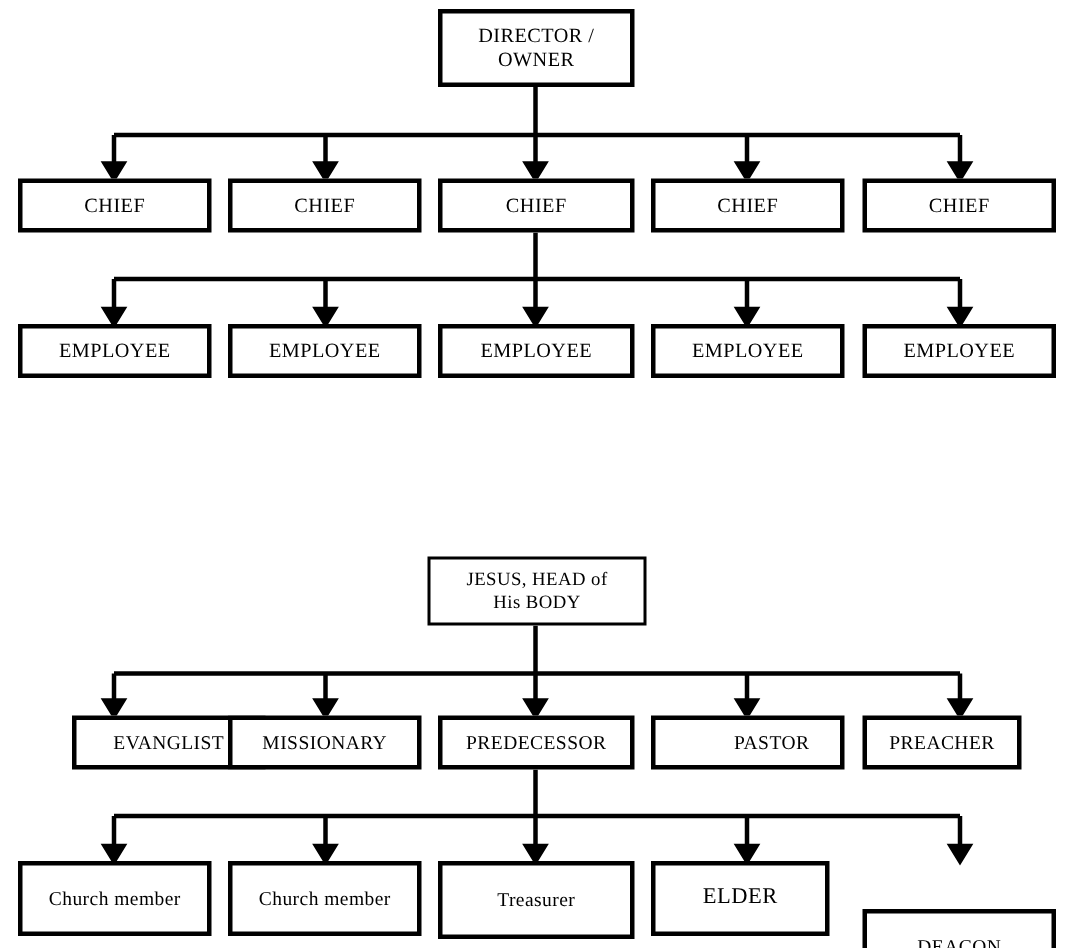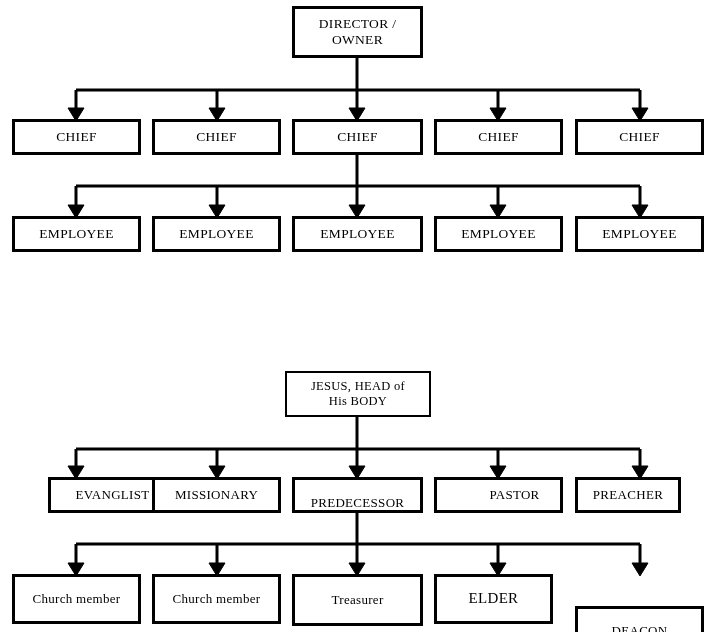--- a/index.html
+++ b/index.html
@@ -133,21 +133,21 @@
   <div class="node thin" style="left:285px;top:371px;width:146px;height:46px;font-size:12.5px;">
     <span class="txt">JESUS, HEAD of<br>His BODY</span>
   </div>
 
   <div class="node" style="left:12px;top:477px;width:129px;height:36px;font-size:13px;margin-left:36px;">
     <span class="txt">EVANGLIST</span>
   </div>
   <div class="node" style="left:152px;top:477px;width:129px;height:36px;font-size:13px;">
     <span class="txt">MISSIONARY</span>
   </div>
-  <div class="node" style="left:292px;top:477px;width:131px;height:36px;font-size:13px;align-items:flex-end;">
+  <div class="node" style="left:292px;top:477px;width:131px;height:36px;font-size:13px;">
     <span class="txt">PREDECESSOR</span>
   </div>
   <div class="node" style="left:434px;top:477px;width:129px;height:36px;font-size:13px;padding-left:32px;">
     <span class="txt">PASTOR</span>
   </div>
   <div class="node" style="left:575px;top:477px;width:106px;height:36px;font-size:13px;">
     <span class="txt">PREACHER</span>
   </div>
 
   <div class="node" style="left:12px;top:574px;width:129px;height:50px;font-size:13px;">

